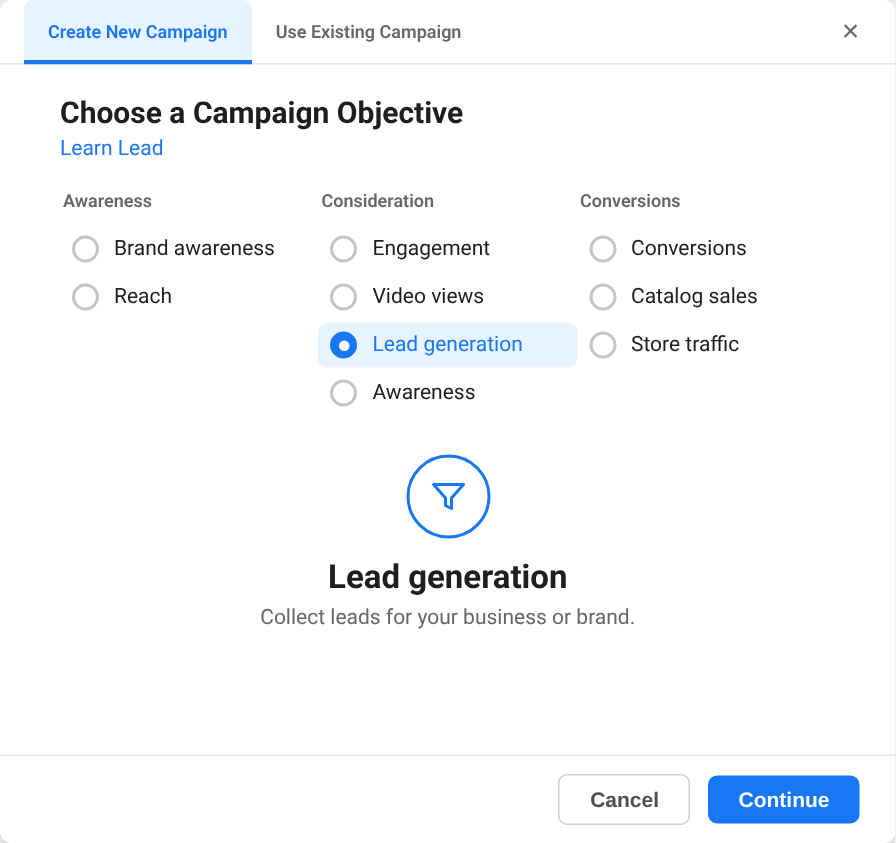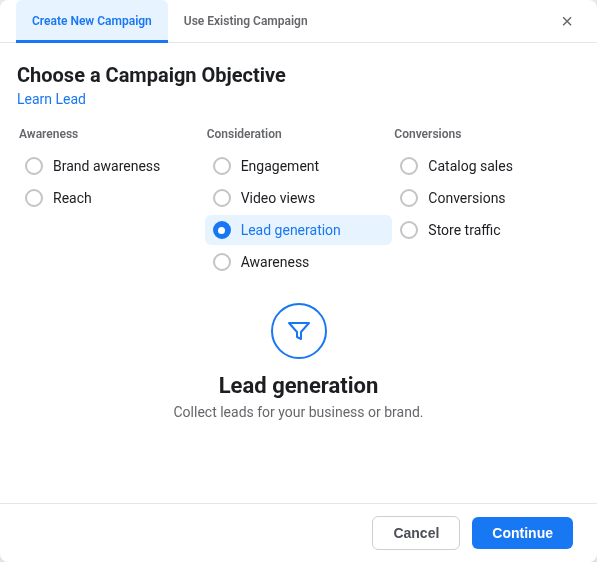--- a/index.html
+++ b/index.html
@@ -61,21 +61,21 @@
       display: flex;
       align-items: center;
       justify-content: center;
       border-radius: 50%;
     }
 
     
     .modal-body {
       flex: 1;
       overflow-y: auto;
-      padding: 20px 17px 16px;
+      padding: 20px 40px 16px;
     }
     .modal-body::-webkit-scrollbar {
       width: 8px;
     }
     .modal-body::-webkit-scrollbar-track {
       background: #f0f2f5;
     }
     .modal-body::-webkit-scrollbar-thumb {
       background: #c4c4c4;
       border-radius: 4px;
@@ -259,25 +259,25 @@
         <div class="objective-item">
           <div class="radio-circle"></div>
           <span class="objective-label">Awareness</span>
         </div>
       </div>
 
       <div class="objective-column">
         <div class="column-label">Conversions</div>
         <div class="objective-item">
           <div class="radio-circle"></div>
+          <span class="objective-label">Conversions</span>
+        </div>
+        <div class="objective-item">
+          <div class="radio-circle"></div>
           <span class="objective-label">Catalog sales</span>
-        </div>
-        <div class="objective-item">
-          <div class="radio-circle"></div>
-          <span class="objective-label">Conversions</span>
         </div>
         <div class="objective-item">
           <div class="radio-circle"></div>
           <span class="objective-label">Store traffic</span>
         </div>
       </div>
     </div>
 
     
     <div class="icon-area">

